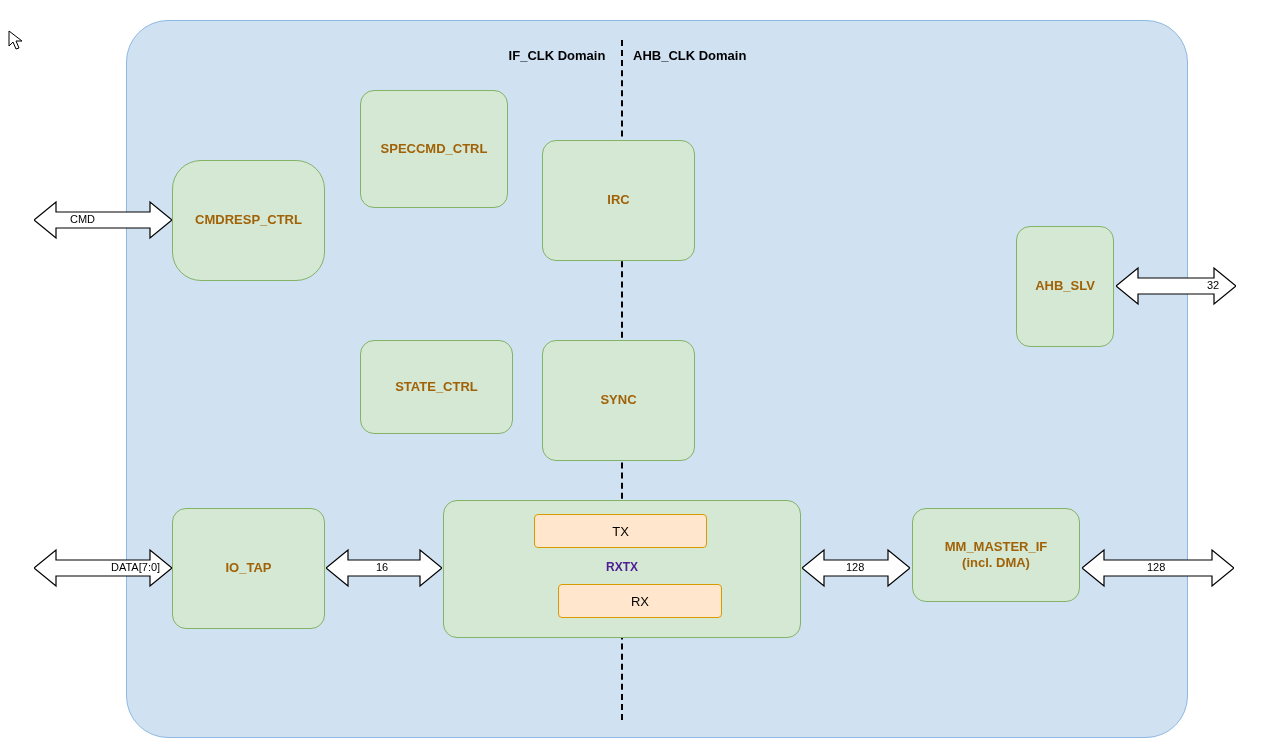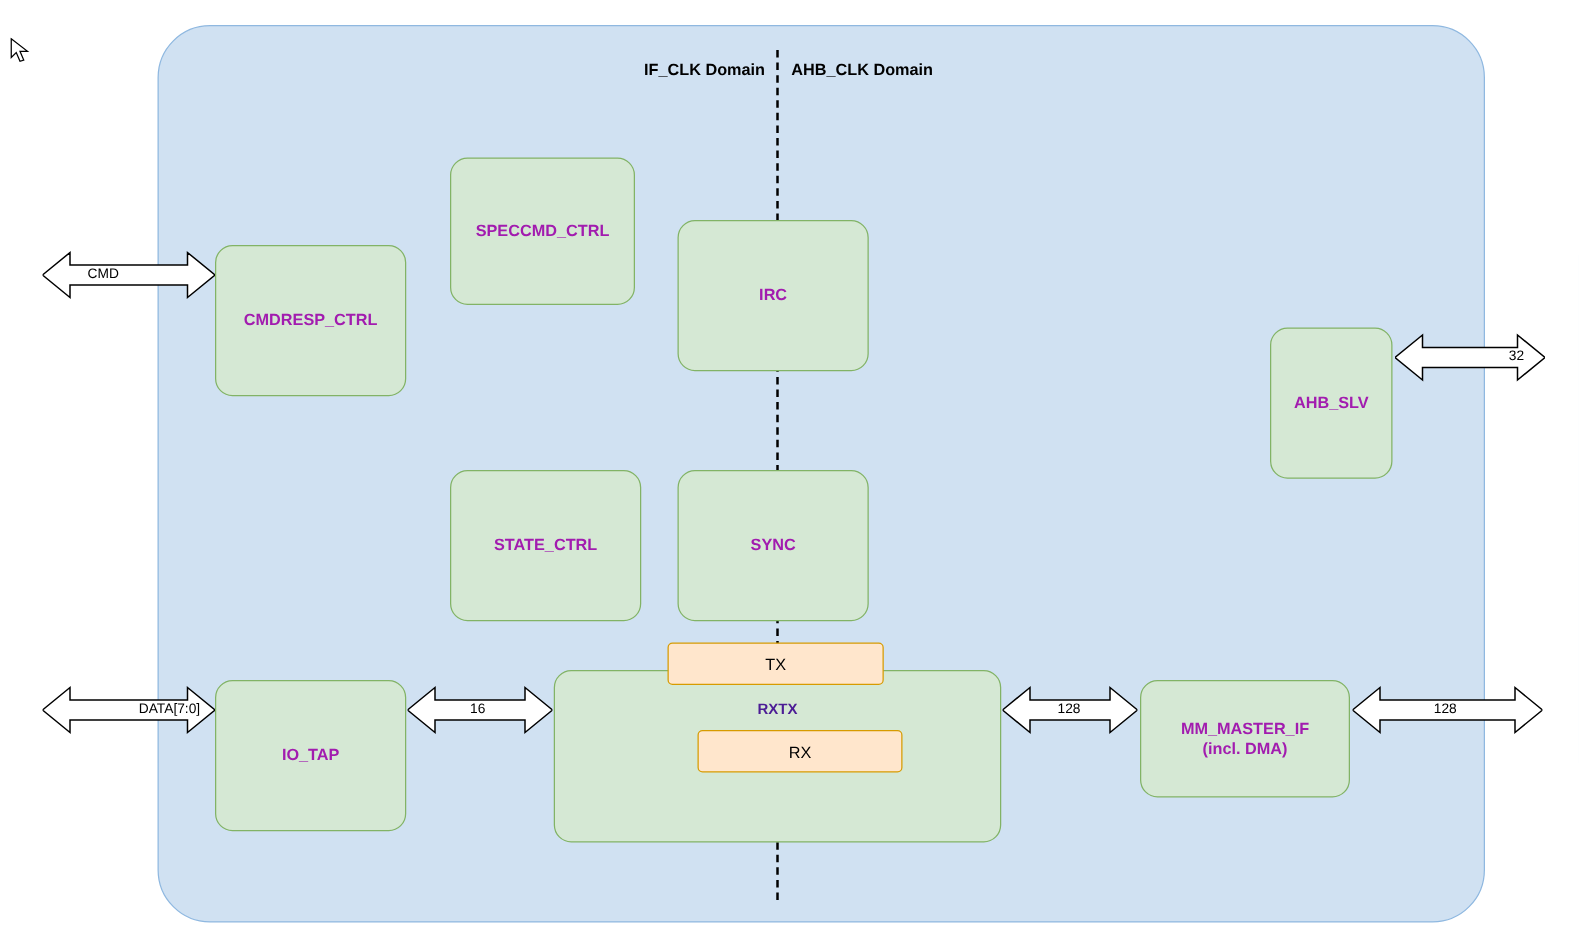--- a/index.html
+++ b/index.html
@@ -28,24 +28,23 @@
     background: #d5e8d4;
     border: 1px solid #82b366;
     border-radius: 14px;
     box-sizing: border-box;
     display: flex;
     align-items: center;
     justify-content: center;
     text-align: center;
     font-size: 13px;
     font-weight: 700;
-    color: #a21caf;
+    color: #a16207;
     padding: 4px 6px;
     line-height: 1.25;
-    margin-top: 36px;
   }
   .sub-block {
     position: absolute;
     background: #ffe6cc;
     border: 1px solid #d79b00;
     border-radius: 4px;
     box-sizing: border-box;
     display: flex;
     align-items: center;
     justify-content: center;
@@ -94,30 +93,30 @@
   <div class="cursor" style="left:8px; top:30px;">
     <svg viewBox="0 0 16 22" width="16" height="22">
       <path d="M1 1 L1 16 L5 12 L8 19 L11 18 L8 11 L14 11 Z" fill="#ffffff" stroke="#000" stroke-width="1"></path>
     </svg>
   </div>
 
   <div class="domain-box" style="left:126px; top:20px; width:1062px; height:718px;"></div>
 
   <div class="dash-divider" style="left:621px; top:40px; height:680px;"></div>
 
-  <div class="domain-label" style="left:502px; top:48px; text-align:right; width:110px;">IF_CLK Domain</div>
+  <div class="domain-label" style="left:502px; top:48px; text-align:center; width:110px;">IF_CLK Domain</div>
   <div class="domain-label" style="left:633px; top:48px;">AHB_CLK Domain</div>
 
   <div class="block" style="left:360px; top:90px; width:148px; height:118px;">SPECCMD_CTRL</div>
 
-  <div class="block" style="left:172px; top:160px; width:153px; height:121px;">CMDRESP_CTRL</div>
+  <div class="block" style="left:172px; top:160px; width:153px; height:121px;border-radius:29px;">CMDRESP_CTRL</div>
 
   <div class="block" style="left:542px; top:140px; width:153px; height:121px;">IRC</div>
 
-  <div class="block" style="left:360px; top:340px; width:153px; height:121px;">STATE_CTRL</div>
+  <div class="block" style="left:360px; top:340px; width:153px; height:94px;">STATE_CTRL</div>
 
   <div class="block" style="left:542px; top:340px; width:153px; height:121px;">SYNC</div>
 
 
   <div class="block" style="left:1016px; top:226px; width:98px; height:121px;">AHB_SLV</div>
 
   <div class="block" style="left:172px; top:508px; width:153px; height:121px;">IO_TAP</div>
 
   <div class="block" style="left:443px; top:500px; width:358px; height:138px;">
     

